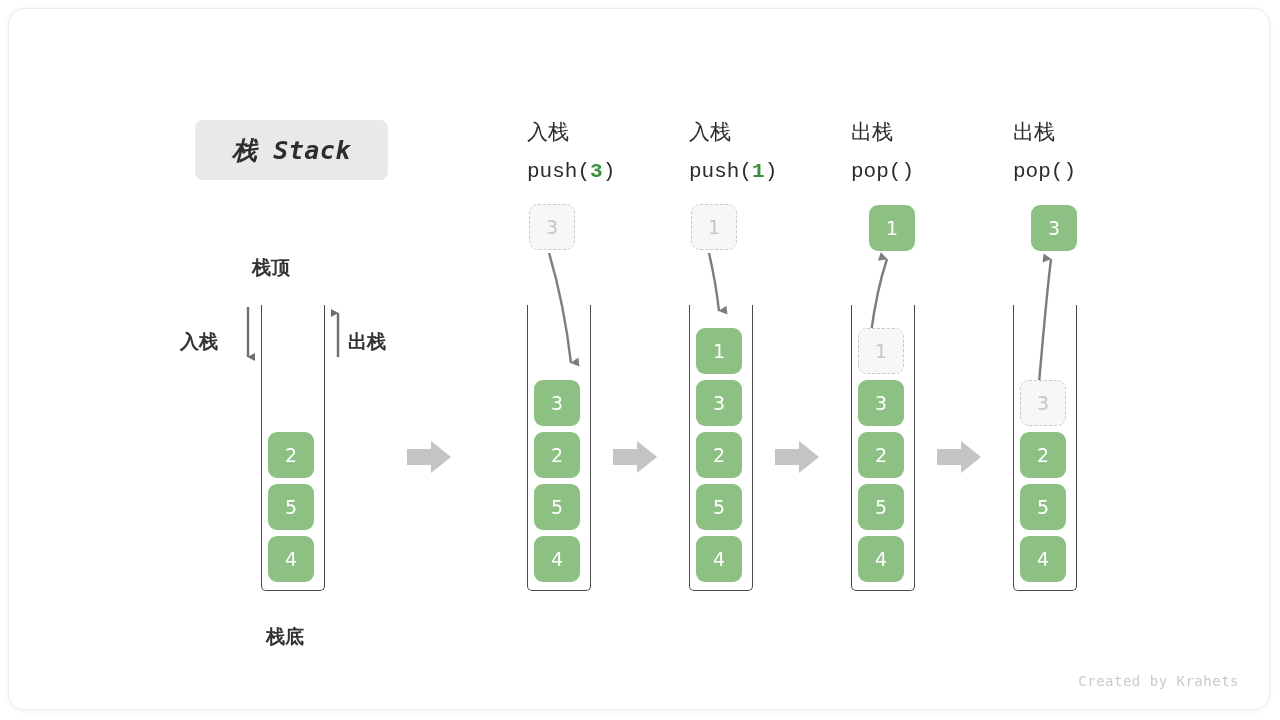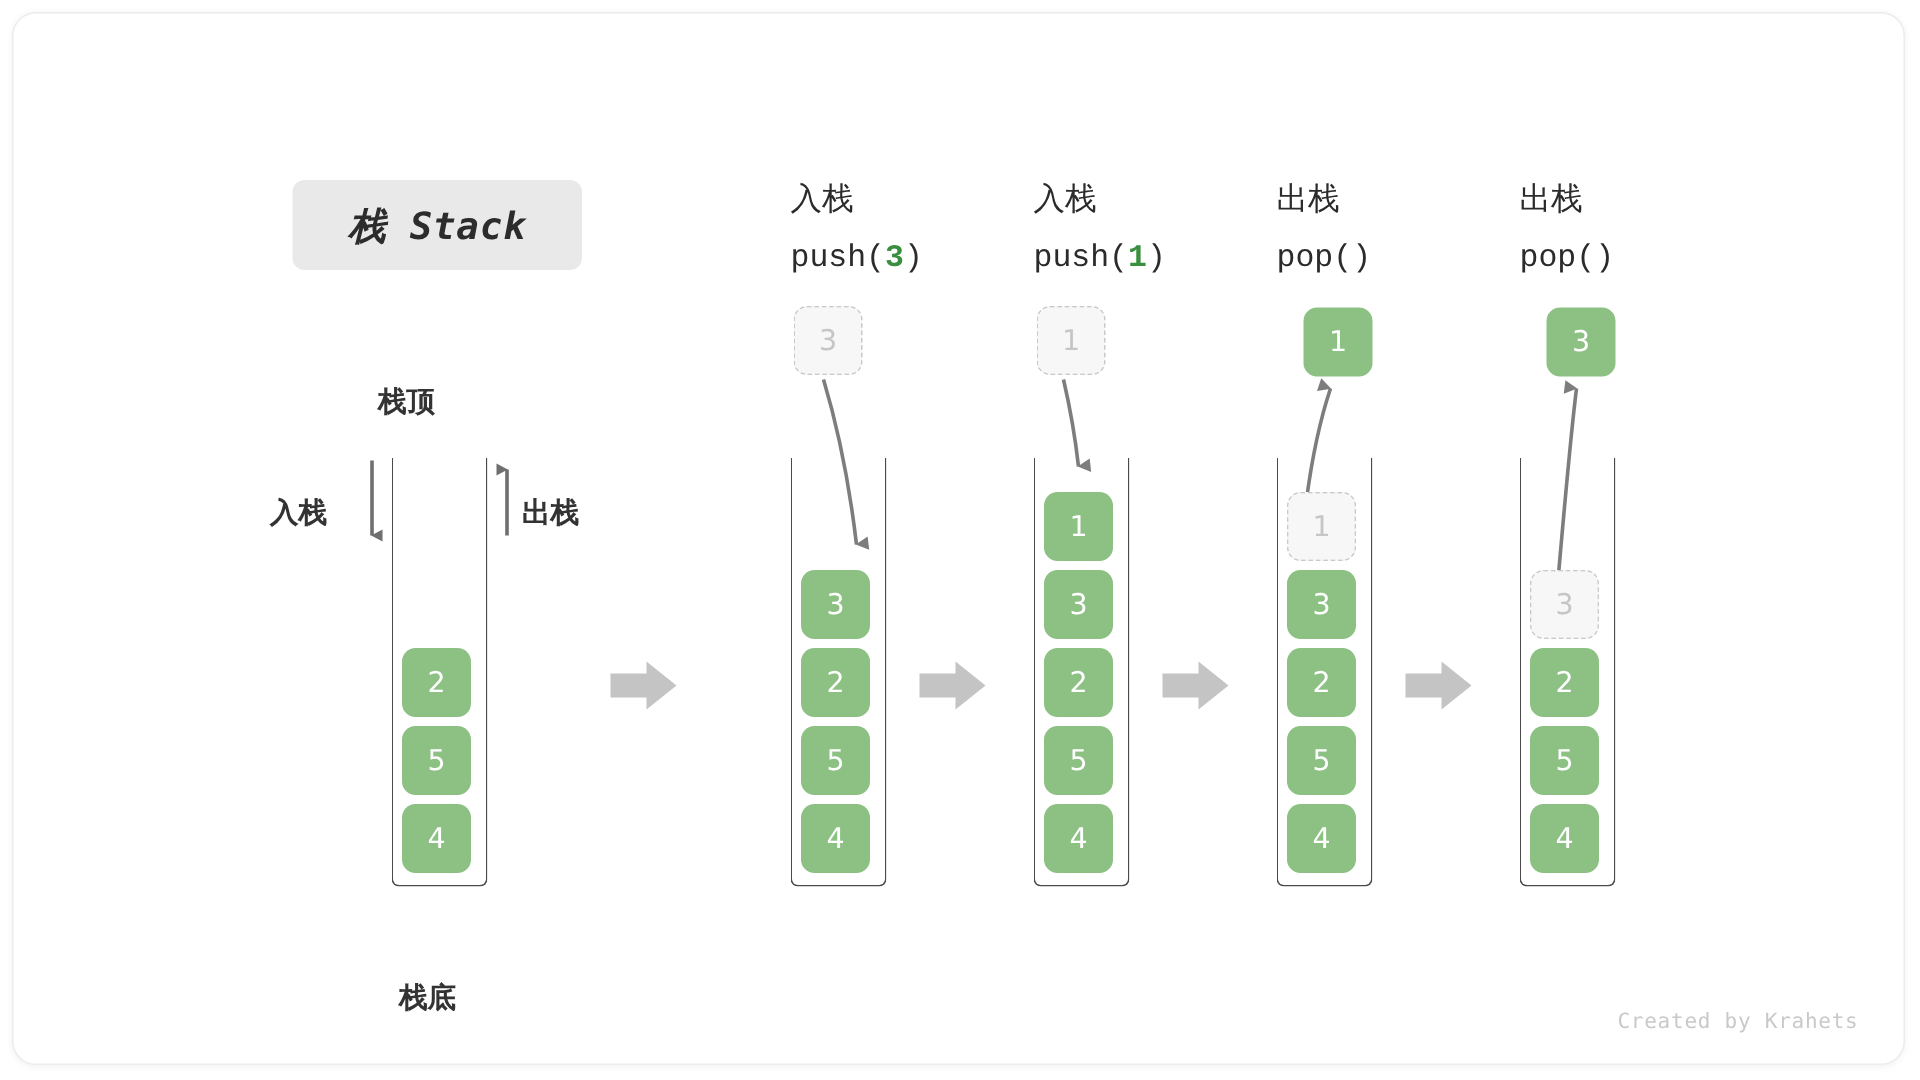--- a/index.html
+++ b/index.html
@@ -115,21 +115,21 @@
 <body>
 
 <div id="card">
 
   <div id="title-chip" class="abs">栈 Stack</div>
 
   <div class="abs" style="left:0;top:0;width:420px;height:702px;">
 
     <div class="abs cjk-label" style="left:243px; top:246px;">栈顶</div>
 
-    <div class="abs cjk-label" style="left:257px; top:615px;margin-top:28px;">栈底</div>
+    <div class="abs cjk-label" style="left:257px; top:615px;">栈底</div>
 
     <div class="abs cjk-label" style="left:171px; top:320px;">入栈</div>
     <svg class="abs" width="24" height="70" style="left:228px; top:296px;">
       <defs>
         <marker id="mk-down" markerWidth="9" markerHeight="9" refX="4.5" refY="8" orient="auto" markerUnits="userSpaceOnUse">
           <path d="M0.5,1 L4.5,8.5 L8.5,1 Z" fill="#6f6f6f"></path>
         </marker>
       </defs>
       <line x1="11" y1="2" x2="11" y2="52" stroke="#6f6f6f" stroke-width="2.4" marker-end="url(#mk-down)"></line>
     </svg>

